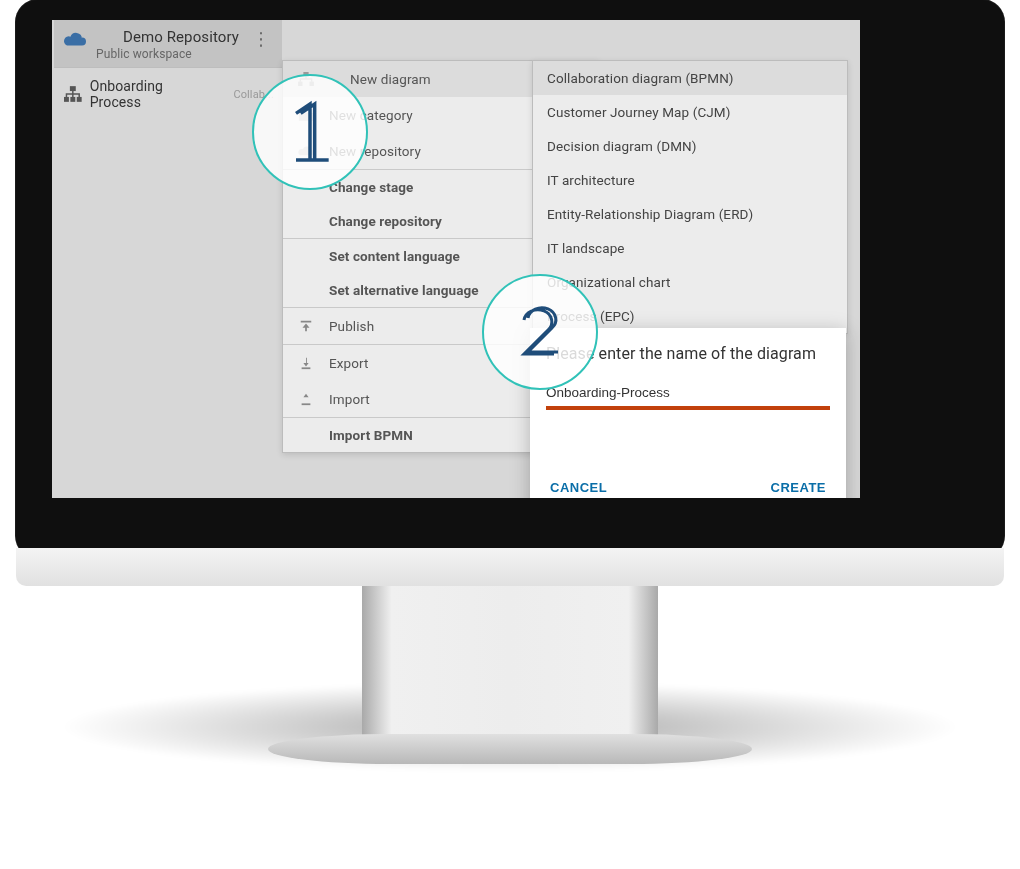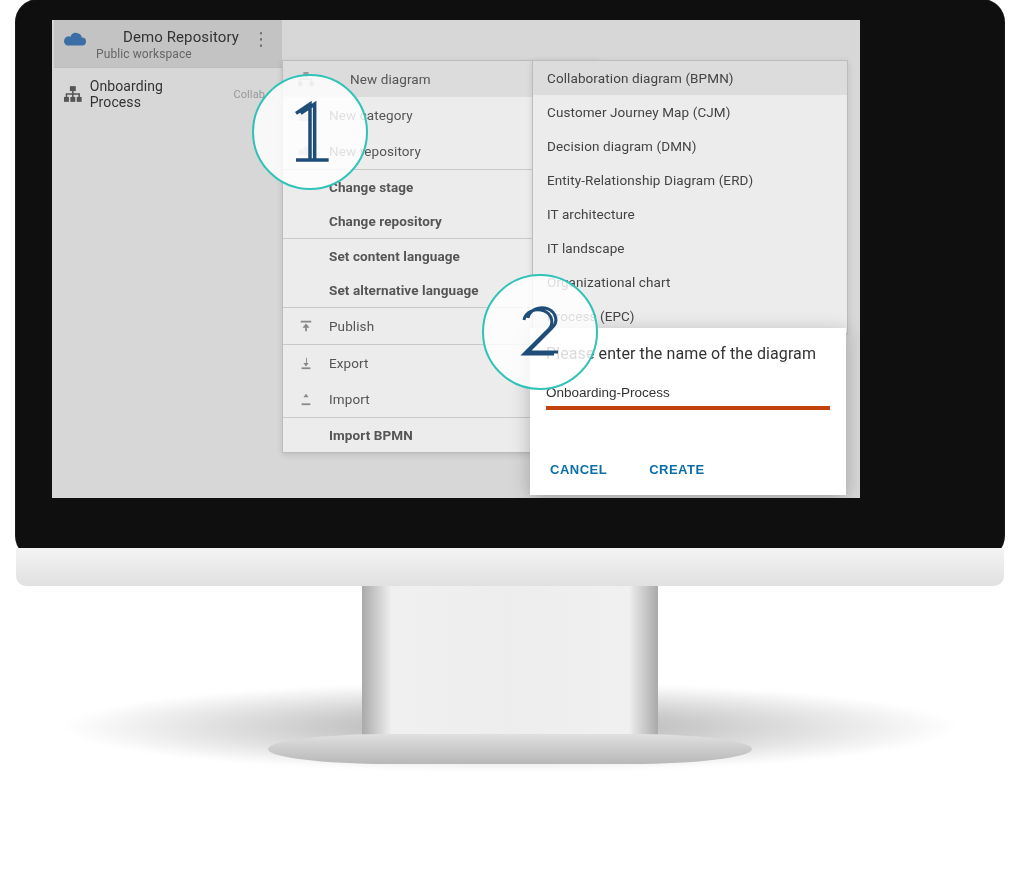--- a/index.html
+++ b/index.html
@@ -37,21 +37,21 @@
 
   
   .sub{position:absolute;left:480px;top:40px;width:314px;background:#ececec;border:1px solid #bcbcbc;box-shadow:0 2px 6px rgba(0,0,0,.12);}
   .sub .sitem{padding:9px 14px;color:#444;cursor:pointer;}
   .sub .sitem.sel{background:#dcdcdc;}
 
   
   .dlg{position:absolute;left:478px;top:308px;width:316px;background:#fff;box-shadow:0 4px 18px rgba(0,0,0,.25);padding:16px 16px 12px 16px;box-sizing:border-box;}
   .dlg .title{font-size:16px;color:#333;margin-bottom:18px;}
   .dlg input{width:100%;border:none;border-bottom:4px solid #c2410c;padding:4px 0 6px 0;font-size:13.5px;color:#333;outline:none;background:transparent;}
-  .dlg .actions{display:flex;justify-content:flex-start;gap:34px;margin-top:46px;}
+  .dlg .actions{display:flex;justify-content:space-between;gap:20px;margin-top:64px;}
   .dlg .actions button{border:none;background:none;color:#0a6ea8;font-size:13px;font-weight:600;letter-spacing:.5px;cursor:pointer;padding:6px 4px;}
 
   
   .badge{position:absolute;width:112px;height:112px;border-radius:50%;background:rgba(255,255,255,.82);border:2px solid #31c2b8;display:flex;align-items:center;justify-content:center;}
   .badge svg{width:48px;height:70px;}
   .b1{left:200px;top:54px;}
   .b2{left:430px;top:254px;}
 
   
   svg{display:block;}
@@ -173,22 +173,22 @@
         <hr>
         <div class="item noicon">
           <span class="lbl">Import BPMN</span>
         </div>
       </div>
 
       <div class="sub">
         <div class="sitem sel">Collaboration diagram (BPMN)</div>
         <div class="sitem">Customer Journey Map (CJM)</div>
         <div class="sitem">Decision diagram (DMN)</div>
+        <div class="sitem">IT architecture</div>
         <div class="sitem">Entity-Relationship Diagram (ERD)</div>
-        <div class="sitem">IT architecture</div>
         <div class="sitem">IT landscape</div>
         <div class="sitem">Organizational chart</div>
         <div class="sitem">Process (EPC)</div>
       </div>
 
       <div class="dlg">
         <div class="title">Please enter the name of the diagram</div>
         <input type="text" value="Onboarding-Process" style="">
         <div class="actions">
           <button>CANCEL</button>

